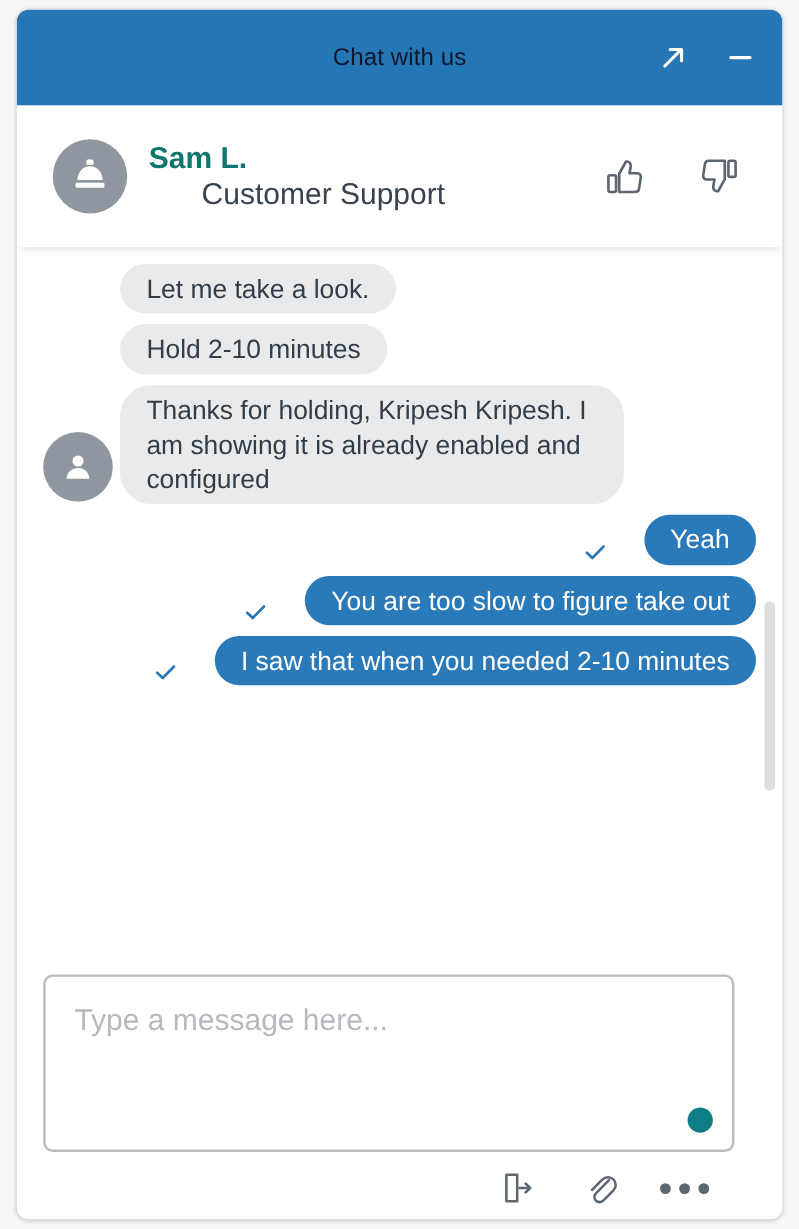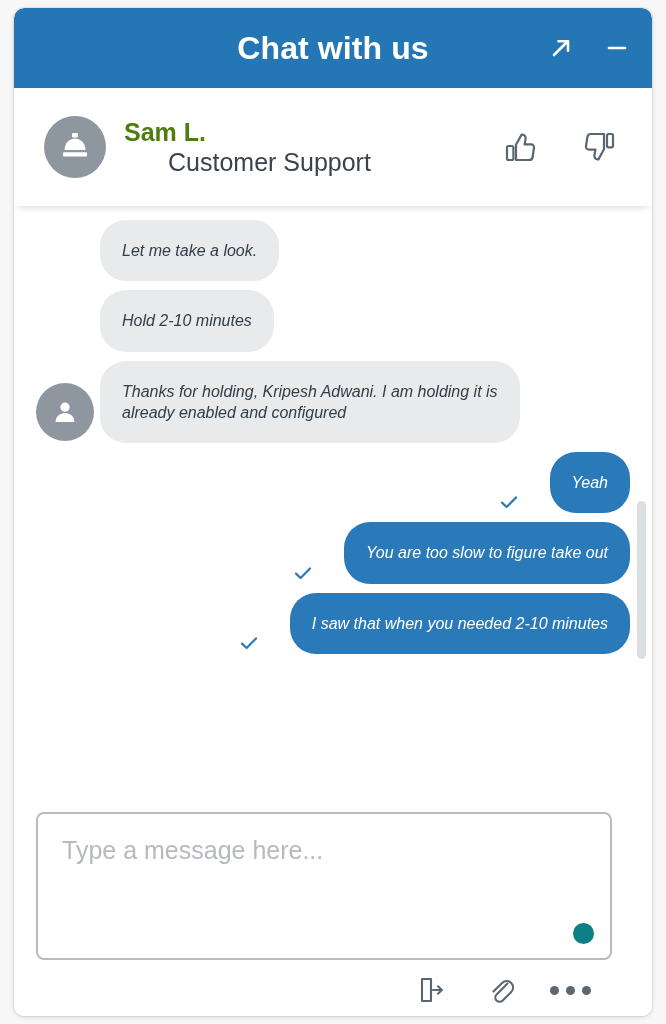--- a/index.html
+++ b/index.html
@@ -31,23 +31,23 @@
     position: relative;
     height: 80px;
     flex: 0 0 80px;
     background: #2576b5;
     display: flex;
     align-items: center;
     justify-content: center;
     border-radius: 10px 10px 0 0;
   }
   .chat-header-title {
-    color: #ffffff;
-    font-size: 32px;
-    font-weight: bold;
+    color: #0f172a;
+    font-size: 20px;
+    font-weight: normal;
     letter-spacing: 0.1px;
   }
   .header-actions {
     position: absolute;
     right: 20px;
     top: 0;
     height: 80px;
     display: flex;
     align-items: center;
     gap: 26px;
@@ -88,21 +88,21 @@
   .agent-meta {
     margin-left: 18px;
     display: flex;
     flex-direction: column;
     justify-content: center;
     line-height: 1.22;
   }
   .agent-name {
     font-size: 25px;
     font-weight: bold;
-    color: #4d7c0f;
+    color: #0f766e;
   }
   .agent-role {
     font-size: 25px;
     font-weight: normal;
     color: #38434e;
     margin-left: 44px;
   }
   .rate-actions {
     margin-left: auto;
     display: flex;
@@ -149,27 +149,26 @@
     height: 58px;
     border-radius: 50%;
     background: #8e979f;
     display: flex;
     align-items: center;
     justify-content: center;
   }
 
   .bubble {
     max-width: 420px;
-    font-size: 16px;
+    font-size: 22px;
     line-height: 1.33;
-    padding: 20px 22px;
+    padding: 6px 22px;
     border-radius: 26px;
     box-sizing: border-box;
     word-wrap: break-word;
-    font-style: italic;
   }
   .bubble.in {
     background: #e9eaeb;
     color: #313d48;
   }
   .bubble.out {
     background: #2a79b8;
     color: #ffffff;
     max-width: 452px;
   }
@@ -324,21 +323,21 @@
       </div>
       <div class="msg-row incoming">
         <div class="avatar-slot">
           <div class="user-avatar">
             <svg width="30" height="30" viewBox="0 0 30 30">
               <circle cx="15" cy="10.2" r="4.6" fill="#ffffff"></circle>
               <path d="M5.6 25 C5.6 19.6 9.8 16 15 16 C20.2 16 24.4 19.6 24.4 25 Z" fill="#ffffff"></path>
             </svg>
           </div>
         </div>
-        <div class="bubble in">Thanks for holding, Kripesh Adwani. I am holding it is already enabled and configured</div>
+        <div class="bubble in">Thanks for holding, Kripesh Kripesh. I am showing it is already enabled and configured</div>
       </div>
       <div class="msg-row outgoing">
         <div class="check">
           <svg width="22" height="22" viewBox="0 0 22 22">
             <path d="M4 11.6 L8.6 16 L18 6.4" fill="none" stroke="#2a79b8" stroke-width="2.2" stroke-linecap="round" stroke-linejoin="round"></path>
           </svg>
         </div>
         <div class="bubble out">Yeah</div>
       </div>
       <div class="msg-row outgoing">

